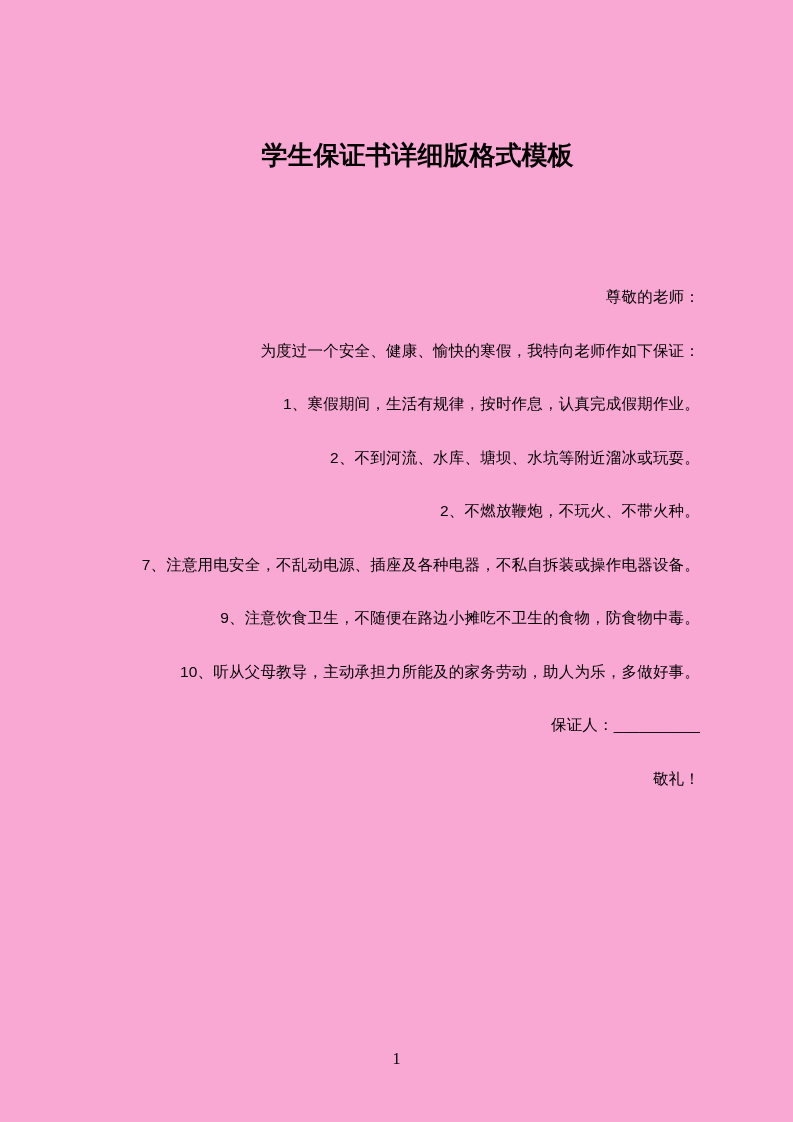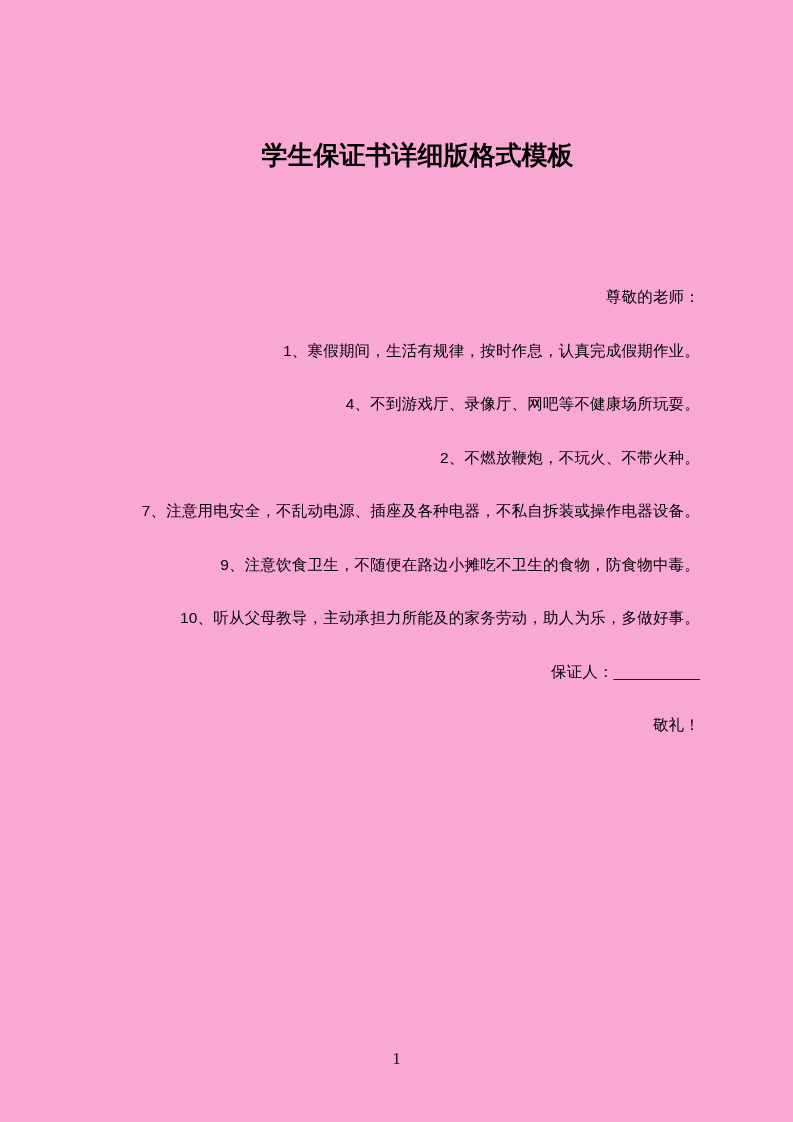--- a/index.html
+++ b/index.html
@@ -51,23 +51,24 @@
 </style>
 </head>
 <body>
 
 <div class="page">
 
   <h1 class="doc-title">学生保证书详细版格式模板</h1>
 
   <p class="para">尊敬的老师：</p>
 
+  <p class="para">为度过一个安全、健康、愉快的寒假，我特向老师作如下保证：</p>
 
   <p class="para">1、寒假期间，生活有规律，按时作息，认真完成假期作业。</p>
-  <p class="para">4、不到游戏厅、录像厅、网吧等不健康场所玩耍。</p>
+  <p class="para">2、不到河流、水库、塘坝、水坑等附近溜冰或玩耍。</p>
   <p class="para">2、不燃放鞭炮，不玩火、不带火种。</p>
   <p class="para">7、注意用电安全，不乱动电源、插座及各种电器，不私自拆装或操作电器设备。</p>
   <p class="para">9、注意饮食卫生，不随便在路边小摊吃不卫生的食物，防食物中毒。</p>
   <p class="para">10、听从父母教导，主动承担力所能及的家务劳动，助人为乐，多做好事。</p>
 
 
   <p class="para signature">
     <span>保证人：</span><span class="sig-line">__________</span>
   </p>
 

